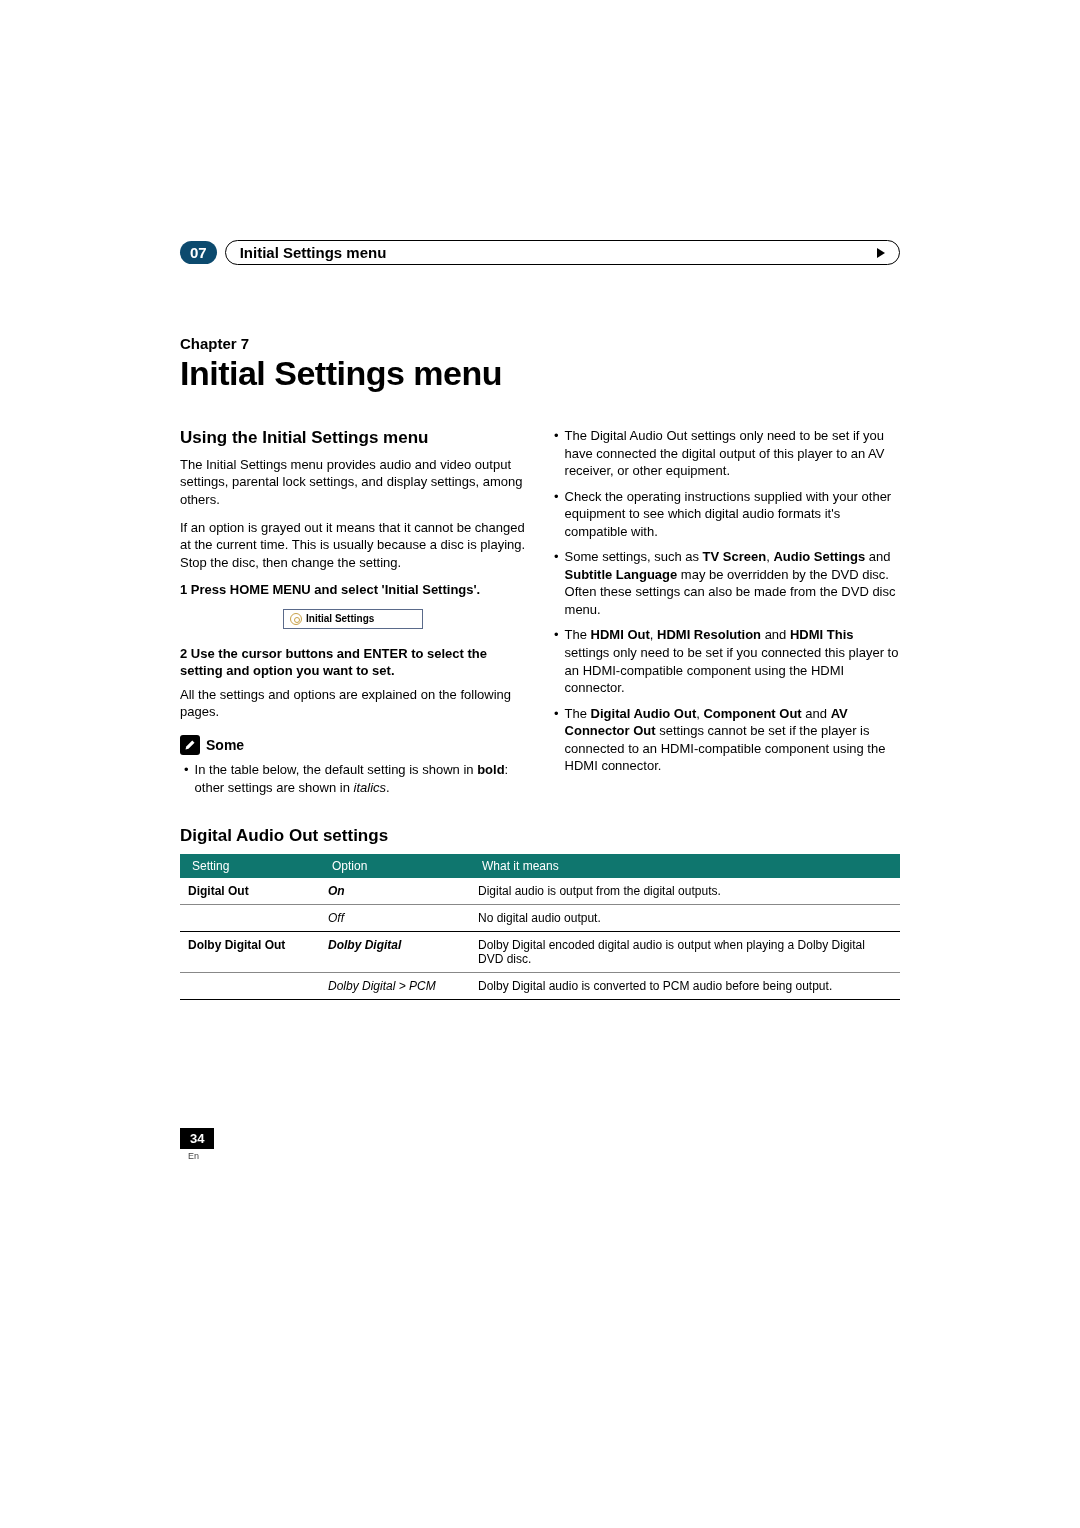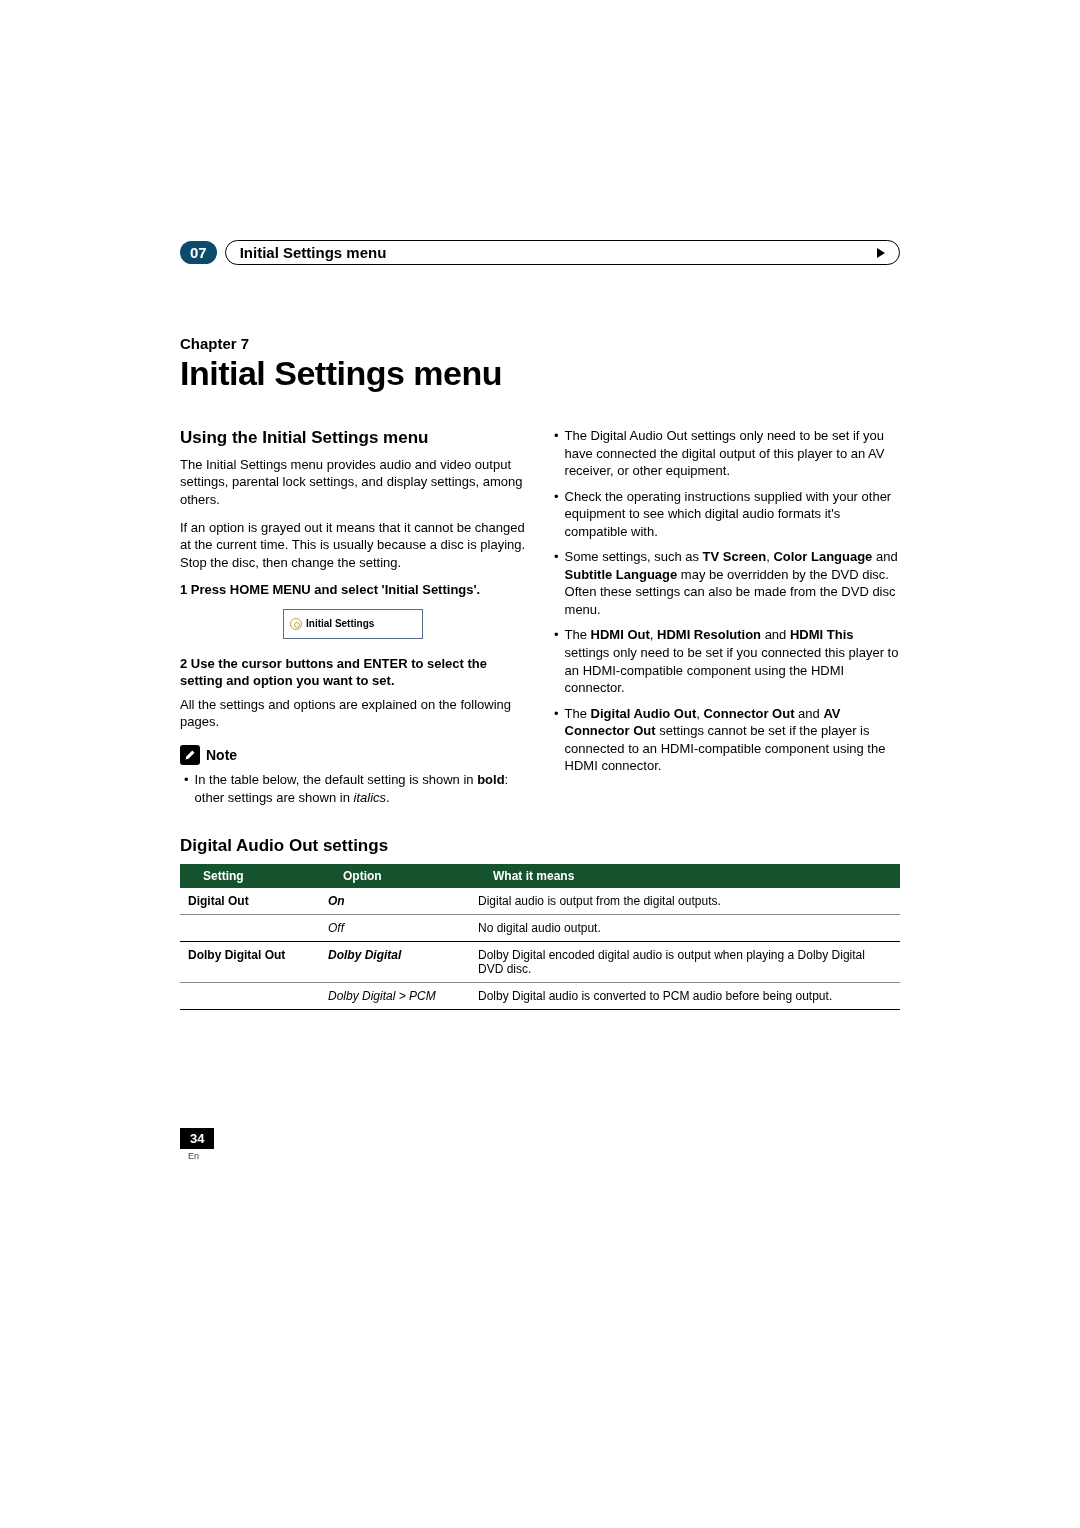--- a/index.html
+++ b/index.html
@@ -72,21 +72,21 @@
   }
   .h2 {
     font-weight: bold;
     font-size: 17px;
     margin-bottom: 6px;
   }
   .para { margin-bottom: 10px; }
   .step-bold { font-weight: bold; font-size: 13px; margin-bottom: 6px; }
   .screenshot {
     width: 140px;
-    height: 30px;
+    height: 20px;
     border: 1.5px solid #5a6a8a;
     margin: 10px auto 16px auto;
     display: flex;
     align-items: center;
     padding: 0 6px;
     font-size: 10px;
     font-weight: bold;
     gap: 4px;
   }
   .disc-icon {
@@ -144,25 +144,25 @@
     font-weight: bold;
     font-size: 17px;
     margin-bottom: 8px;
   }
   table {
     width: 100%;
     border-collapse: collapse;
     font-size: 12px;
   }
   thead th {
-    background: #14532d;
+    background: #0f766e;
     color: #fff;
     text-align: left;
-    font-weight: bold;
-    padding: 5px 23px;
+    font-weight: normal;
+    padding: 5px 12px;
     font-size: 12px;
   }
   tbody td {
     padding: 6px 8px;
     vertical-align: top;
     border-bottom: 0.5px solid #000;
   }
   tbody tr.group-last td {
     border-bottom: 1.5px solid #000;
   }
@@ -218,21 +218,21 @@
       </div>
       <div class="step-bold">2   Use the cursor buttons and ENTER to select the setting and option you want to set.</div>
       <div class="para">All the settings and options are explained on the following pages.</div>
 
       <div class="note-header">
         <span class="note-icon">
           <svg class="pencil" viewBox="0 0 16 16">
               <path d="M2 14 L3 10 L11 2 L14 5 L6 13 Z" fill="#fff"></path>
             </svg>
         </span>
-        <span class="note-title">Note</span>
+        <span class="note-title">Some</span>
       </div>
       <div class="note-bullet">
         <span class="dot">•</span>
         <span>
           <span>In the table below, the default setting is shown in </span><span class="b">bold</span><span>: other settings are shown in </span><span class="italics">italics</span><span>.</span>
         </span>
       </div>
     </div>
 
     <div class="col right-list">
@@ -240,33 +240,33 @@
         <span class="dot">•</span>
         <span>The Digital Audio Out settings only need to be set if you have connected the digital output of this player to an AV receiver, or other equipment.</span>
       </div>
       <div class="bullet">
         <span class="dot">•</span>
         <span>Check the operating instructions supplied with your other equipment to see which digital audio formats it's compatible with.</span>
       </div>
       <div class="bullet">
         <span class="dot">•</span>
         <span>
-          <span>Some settings, such as </span><span class="b">TV Screen</span><span>, </span><span class="b">Color Language</span><span> and </span><span class="b">Subtitle Language</span><span> may be overridden by the DVD disc. Often these settings can also be made from the DVD disc menu.</span>
+          <span>Some settings, such as </span><span class="b">TV Screen</span><span>, </span><span class="b">Audio Settings</span><span> and </span><span class="b">Subtitle Language</span><span> may be overridden by the DVD disc. Often these settings can also be made from the DVD disc menu.</span>
         </span>
       </div>
       <div class="bullet">
         <span class="dot">•</span>
         <span>
           <span>The </span><span class="b">HDMI Out</span><span>, </span><span class="b">HDMI Resolution</span><span> and </span><span class="b">HDMI This</span><span> settings only need to be set if you connected this player to an HDMI-compatible component using the HDMI connector.</span>
         </span>
       </div>
       <div class="bullet">
         <span class="dot">•</span>
         <span>
-          <span>The </span><span class="b">Digital Audio Out</span><span>, </span><span class="b">Connector Out</span><span> and </span><span class="b">AV Connector Out</span><span> settings cannot be set if the player is connected to an HDMI-compatible component using the HDMI connector.</span>
+          <span>The </span><span class="b">Digital Audio Out</span><span>, </span><span class="b">Component Out</span><span> and </span><span class="b">AV Connector Out</span><span> settings cannot be set if the player is connected to an HDMI-compatible component using the HDMI connector.</span>
         </span>
       </div>
     </div>
   </div>
 
   <div class="section-h2">Digital Audio Out settings</div>
   <table>
     <thead>
       <tr>
         <th>Setting</th>

